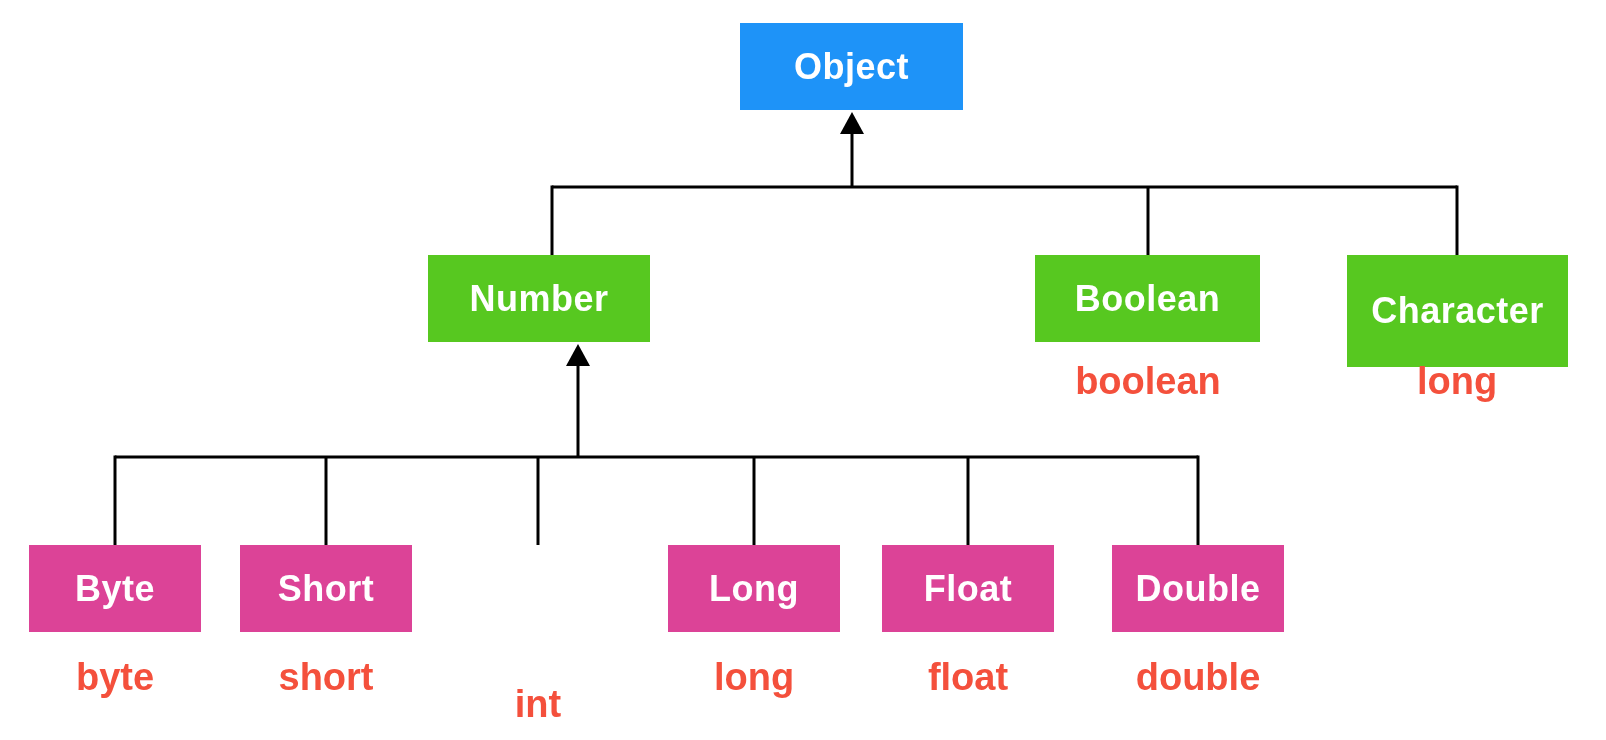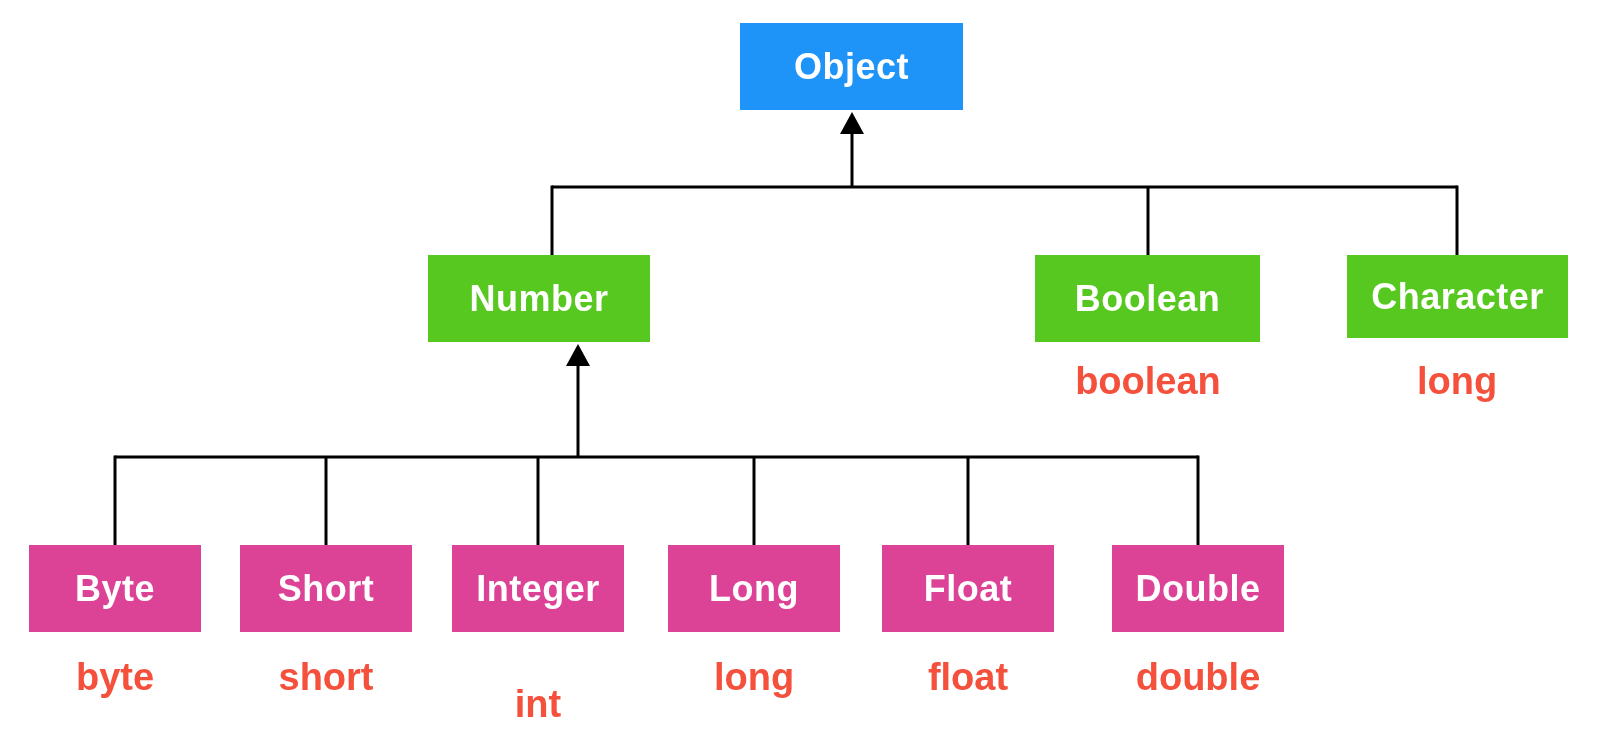--- a/index.html
+++ b/index.html
@@ -34,21 +34,21 @@
     text-align: center;
     user-select: none;
   }
   .node.blue    { background: #1E93F8; }
   .node.green   { background: #57C820; }
   .node.magenta { background: #DC4397; }
 
   #node-object    { left: 740px;  top: 23px;  width: 223px; height: 87px; }
   #node-number    { left: 428px;  top: 255px; width: 222px; height: 87px; text-align: center; }
   #node-boolean   { left: 1035px; top: 255px; width: 225px; height: 87px; }
-  #node-character { left: 1347px; top: 255px; width: 221px; height: 83px; }
+  #node-character { left: 1347px; top: 255px; width: 221px; height: 112px; }
 
   #node-byte      { left: 29px;   top: 545px; width: 172px; height: 87px; }
   #node-short     { left: 240px;  top: 545px; width: 172px; height: 87px; }
   #node-integer   { left: 452px;  top: 545px; width: 172px; height: 87px; }
   #node-long      { left: 668px;  top: 545px; width: 172px; height: 87px; }
   #node-float     { left: 882px;  top: 545px; width: 172px; height: 87px; }
   #node-double    { left: 1112px; top: 545px; width: 172px; height: 87px; }
 
   .prim {
     position: absolute;
@@ -103,21 +103,20 @@
 
   <div class="node green" id="node-number">Number</div>
   <div class="node green" id="node-boolean">Boolean</div>
   <div class="node green" id="node-character">Character</div>
 
   <div class="prim" id="prim-boolean">boolean</div>
   <div class="prim" id="prim-char">long</div>
 
   <div class="node magenta" id="node-byte">Byte</div>
   <div class="node magenta" id="node-short">Short</div>
-  <div class="node magenta" id="node-integer">Integer</div>
   <div class="node magenta" id="node-long">Long</div>
   <div class="node magenta" id="node-float">Float</div>
   <div class="node magenta" id="node-double">Double</div>
 
   <div class="prim" id="prim-byte">byte</div>
   <div class="prim" id="prim-short">short</div>
   <div class="prim" id="prim-int">int</div>
   <div class="prim" id="prim-long">long</div>
   <div class="prim" id="prim-float">float</div>
   <div class="prim" id="prim-double">double</div>

